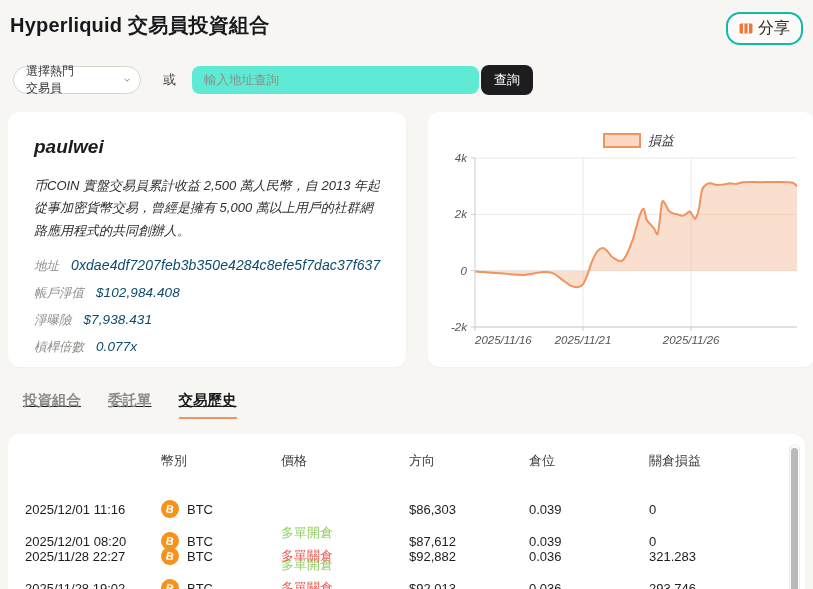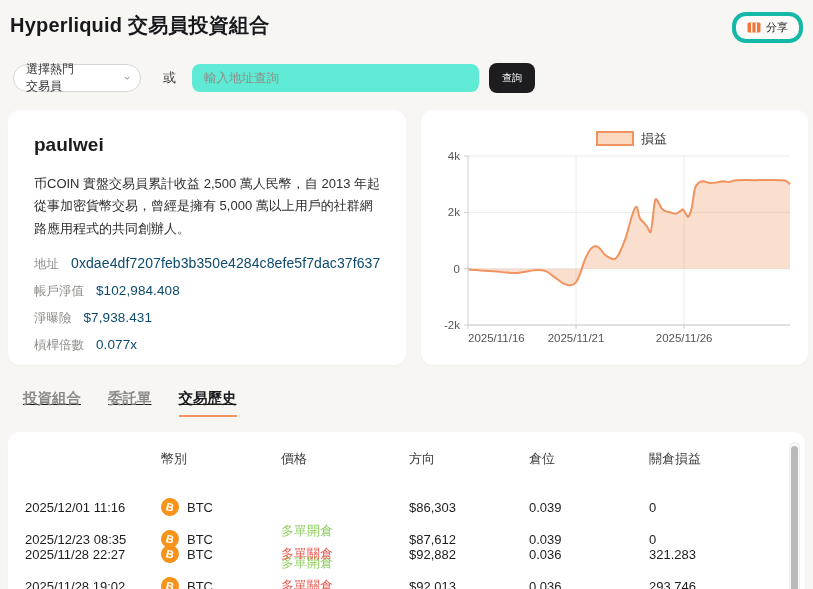--- a/index.html
+++ b/index.html
@@ -9,49 +9,49 @@
     font-family:"Liberation Sans","DejaVu Sans",sans-serif;
     color:#1c1c1c;
   }
   .page { padding:0 8px; }
 
   
   .hdr { display:flex; justify-content:space-between; align-items:flex-start; padding:12px 2px 0 2px; }
   .hdr h1 { font-size:20px; font-weight:700; color:#17191c; letter-spacing:.2px; }
   .share-btn {
     display:inline-flex; align-items:center; gap:5px;
-    background:#fcfbf9; border:4px solid #14b8a6; border-radius:14px;
-    padding:4px 11px; font-size:11px; color:#2b2b2b; cursor:pointer;
+    background:#fcfbf9; border:2px solid #14b8a6; border-radius:14px;
+    padding:4px 11px; font-size:16px; color:#2b2b2b; cursor:pointer;
   }
   .share-ic { width:14px; height:11px; display:inline-block; }
 
   
   .controls { display:flex; align-items:center; margin:20px 0 0 5px; }
   .select {
     display:flex; align-items:center; justify-content:space-between;
     width:128px; height:28px; padding:0 10px 0 12px;
     background:#fff; border:1px solid #d6d6d1; border-radius:14px;
     font-size:12px; color:#333; cursor:pointer;gap:46px;
   }
   .select .chev { color:#777; font-size:10px; }
   .or-label { margin:0 16px 0 22px; font-size:13px; color:#3c3c3c; }
   .addr-input {
     width:287px; height:28px; border:none; outline:none;
     background:#5eead4; border-radius:8px; padding:0 12px;
     font-size:12.5px; color:#333; font-family:inherit;
   }
   .addr-input::placeholder { color:#8f8f8a; }
   .query-btn {
-    margin-left:10px; height:30px; padding:0 13px;
+    margin-left:2px; height:30px; padding:0 13px;
     background:#1d1d1f; color:#fff; border:none; border-radius:8px;
-    font-size:10px; cursor:pointer; font-family:inherit;
-  }
-
-  
-  .cards { display:flex; gap:15px; margin-top:17px; }
+    font-size:13px; cursor:pointer; font-family:inherit;
+  }
+
+  
+  .cards { display:flex; gap:22px; margin-top:17px;font-style:italic; }
   .card { background:#fff; border-radius:12px; box-shadow:0 1px 2px rgba(0,0,0,.03); }
   .profile-card { flex:0 0 395px; height:255px; padding:24px 26px 0 26px; }
   .profile-card h2 { font-size:19px; font-weight:700; margin-bottom:17px; }
   .bio { font-size:13px; line-height:1.72; color:#2e2e2e; margin-bottom:15px; }
   .stat-row { display:flex; align-items:baseline; margin-bottom:10px; }
   .stat-label { font-size:12.5px; color:#8d8d89; margin-right:12px; white-space:nowrap; }
   .stat-value { font-size:13.5px; color:#0c4a6e; letter-spacing:.1px; }
 
   .chart-card { flex:1; height:255px; position:relative; }
   .chart-card svg { display:block; }
@@ -192,21 +192,21 @@
           <div class="t-cell coin-cell">
             <span class="btc-ic">B</span>
             <span>BTC</span>
           </div>
           <div class="t-cell dir-open">多單開倉</div>
           <div class="t-cell">$86,303</div>
           <div class="t-cell">0.039</div>
           <div class="t-cell">0</div>
         </div>
         <div class="t-grid t-row">
-          <div class="t-cell">2025/12/23 08:35</div>
+          <div class="t-cell">2025/12/01 08:20</div>
           <div class="t-cell coin-cell">
             <span class="btc-ic">B</span>
             <span>BTC</span>
           </div>
           <div class="t-cell dir-open">多單開倉</div>
           <div class="t-cell">$87,612</div>
           <div class="t-cell">0.039</div>
           <div class="t-cell">0</div>
         </div>
         <div class="t-grid t-row">

